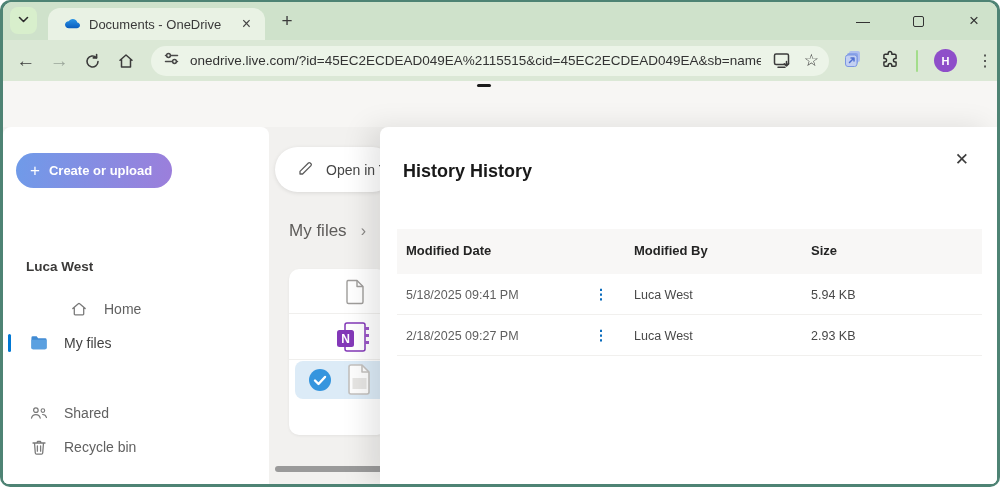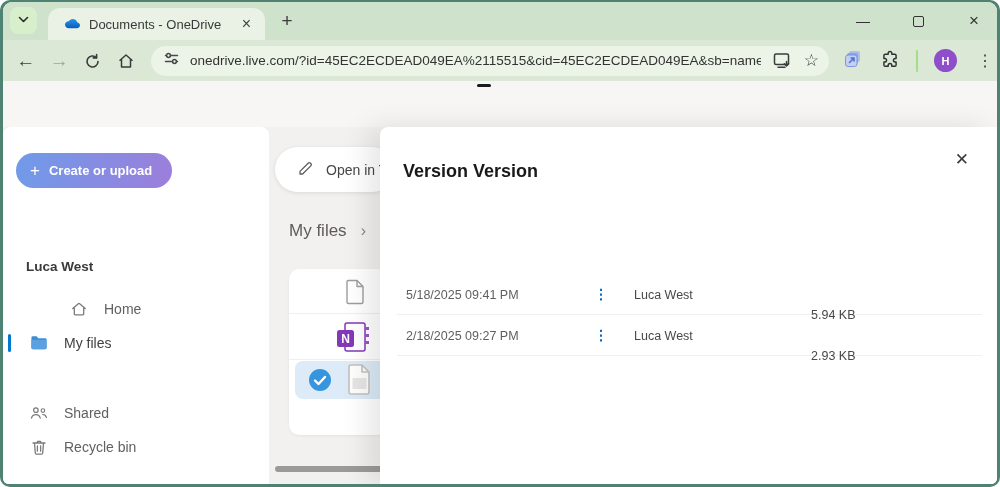--- a/index.html
+++ b/index.html
@@ -67,21 +67,21 @@
   .vh-close { position:absolute; right:24px; top:20px; font-size:17px; color:#3d3d3d; cursor:pointer; line-height:1; padding:4px; }
   .vh-title { position:absolute; left:23px; top:34px; font-size:18px; font-weight:bold; color:#191919; }
   .vh-header { position:absolute; left:17px; right:15px; top:102px; height:45px; background:#f8f7f6; }
   .vh-header span { position:absolute; top:14px; font-size:13px; font-weight:bold; color:#242424; }
   .vh-rows { position:absolute; left:17px; right:15px; top:147px; }
   .vh-row { position:relative; height:41px; border-bottom:1px solid #f1f0ee; cursor:default;text-align:center; }
   .vh-row span { position:absolute; top:14px; font-size:12.5px; }
   .cell-date { left:9px; color:#5f5f5f; }
   .cell-menu { left:193px; color:#0b6cbd; font-weight:bold; font-size:14px !important; top:12px !important; cursor:pointer; padding:0 4px; }
   .cell-by { left:237px; color:#484848; }
-  .cell-size { left:414px; color:#484848;margin-top:20px; }
+  .cell-size { left:414px; color:#484848; }
 </style>
 </head>
 <body>
 
 <div class="window">
  <div class="win-inner">
 
   <div class="titlebar">
     <div class="tab-search">
       <span>
@@ -273,22 +273,27 @@
                 <rect x="5.5" y="15" width="14" height="11" fill="#e6e5e3"></rect>
               </svg>
         </span>
       </div>
     </div>
 
     <div class="scrollbar-h"></div>
 
     <div class="vh-panel">
       <span class="vh-close">✕</span>
-      <div class="vh-title">Version Version</div>
-
+      <div class="vh-title">History History</div>
+
+      <div class="vh-header">
+        <span style="left:9px;">Modified Date</span>
+        <span style="left:237px;">Modified By</span>
+        <span style="left:414px;">Size</span>
+      </div>
 
       <div class="vh-rows">
         <div class="vh-row">
           <span class="cell-date">5/18/2025 09:41 PM</span>
           <span class="cell-menu">⋮</span>
           <span class="cell-by">Luca West</span>
           <span class="cell-size">5.94 KB</span>
         </div>
         <div class="vh-row">
           <span class="cell-date">2/18/2025 09:27 PM</span>

